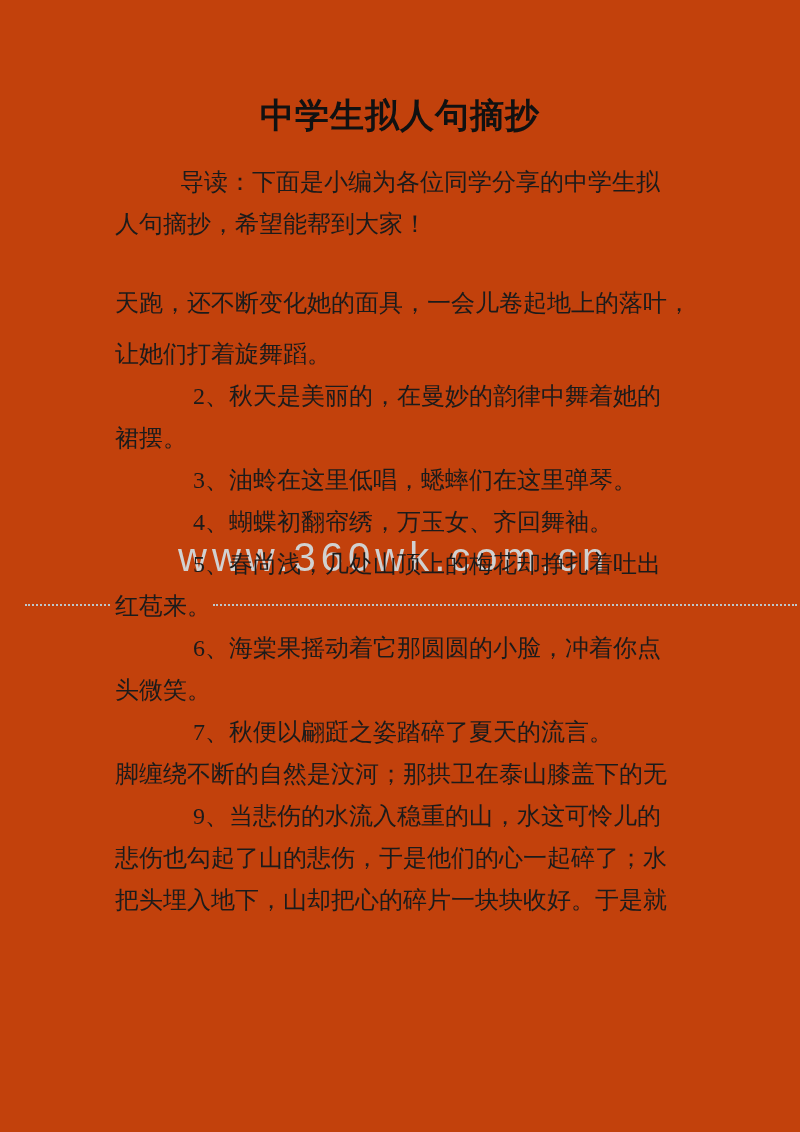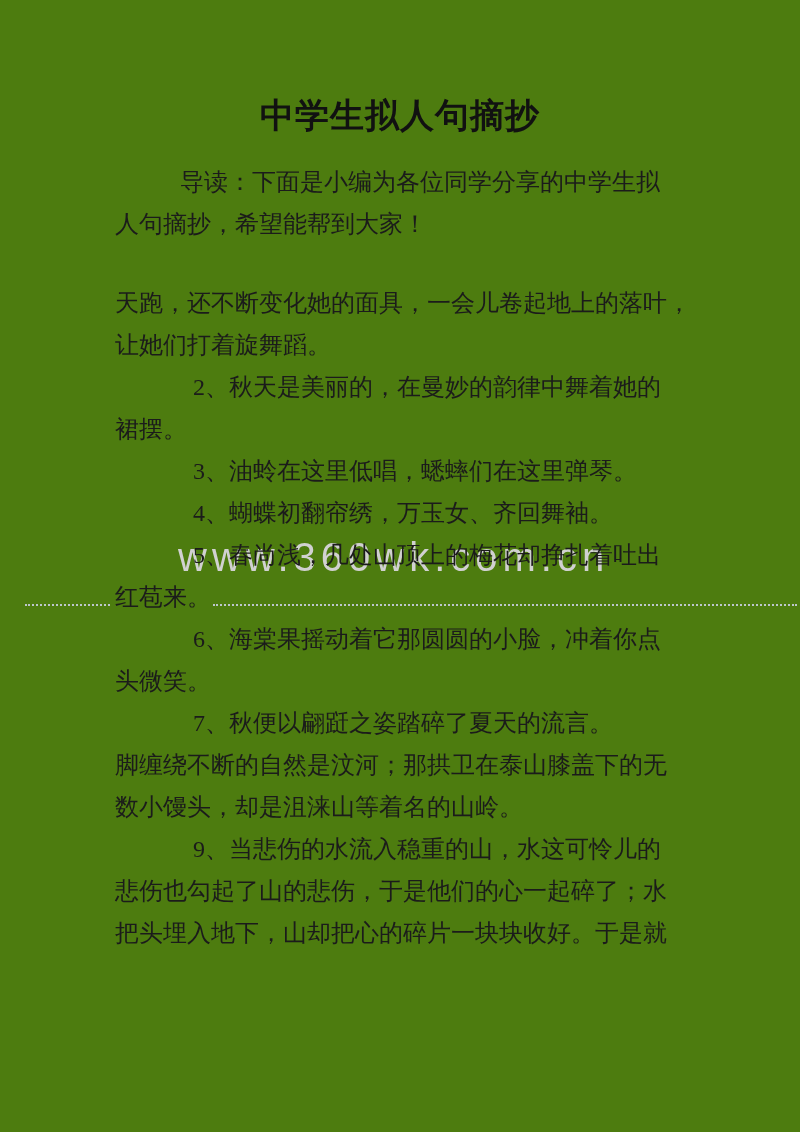--- a/index.html
+++ b/index.html
@@ -4,21 +4,21 @@
 <style>
   html, body {
     margin: 0;
     padding: 0;
     background: #ffffff;
   }
   .page {
     position: relative;
     width: 800px;
     height: 1132px;
-    background: #4d7c0f;
+    background: #c2410c;
     overflow: hidden;
     font-family: "Liberation Serif", "DejaVu Serif", serif;
   }
   .doc-title {
     position: absolute;
     top: 92px;
     left: 0;
     width: 800px;
     text-align: center;
     font-family: "Liberation Sans", "DejaVu Sans", sans-serif;
@@ -76,30 +76,29 @@
 
   <div class="watermark">www.360wk.com.cn</div>
 
   <div class="dotted-divider left-seg"></div>
   <div class="dotted-divider right-seg"></div>
 
   <div class="doc-body">
       <div class="text-line" style="padding-left: 65px;">导读：下面是小编为各位同学分享的中学生拟</div>
       <div class="text-line" style="padding-left: 0px;">人句摘抄，希望能帮到大家！</div>
       <div class="text-line" style="padding-left: 0px; margin-top: 37px;">天跑，还不断变化她的面具，一会儿卷起地上的落叶，</div>
-      <div class="text-line" style="padding-left: 0px;">让她们打着旋舞蹈。</div>
+      <div class="text-line" style="padding-left: 0px; margin-top: 9px;">让她们打着旋舞蹈。</div>
       <div class="text-line" style="padding-left: 78px;">2、秋天是美丽的，在曼妙的韵律中舞着她的</div>
       <div class="text-line" style="padding-left: 0px;">裙摆。</div>
       <div class="text-line" style="padding-left: 78px;">3、油蛉在这里低唱，蟋蟀们在这里弹琴。</div>
       <div class="text-line" style="padding-left: 78px;">4、蝴蝶初翻帘绣，万玉女、齐回舞袖。</div>
       <div class="text-line" style="padding-left: 78px;">5、春尚浅，几处山顶上的梅花却挣扎着吐出</div>
       <div class="text-line" style="padding-left: 0px;">红苞来。</div>
       <div class="text-line" style="padding-left: 78px;">6、海棠果摇动着它那圆圆的小脸，冲着你点</div>
       <div class="text-line" style="padding-left: 0px;">头微笑。</div>
       <div class="text-line" style="padding-left: 78px;">7、秋便以翩跹之姿踏碎了夏天的流言。</div>
       <div class="text-line" style="padding-left: 0px;">脚缠绕不断的自然是汶河；那拱卫在泰山膝盖下的无</div>
-      <div class="text-line" style="padding-left: 0px;">数小馒头，却是沮涞山等着名的山岭。</div>
       <div class="text-line" style="padding-left: 78px;">9、当悲伤的水流入稳重的山，水这可怜儿的</div>
       <div class="text-line" style="padding-left: 0px;">悲伤也勾起了山的悲伤，于是他们的心一起碎了；水</div>
       <div class="text-line" style="padding-left: 0px;">把头埋入地下，山却把心的碎片一块块收好。于是就</div>
     </div>
 
 </div>
 
 </body></html>

